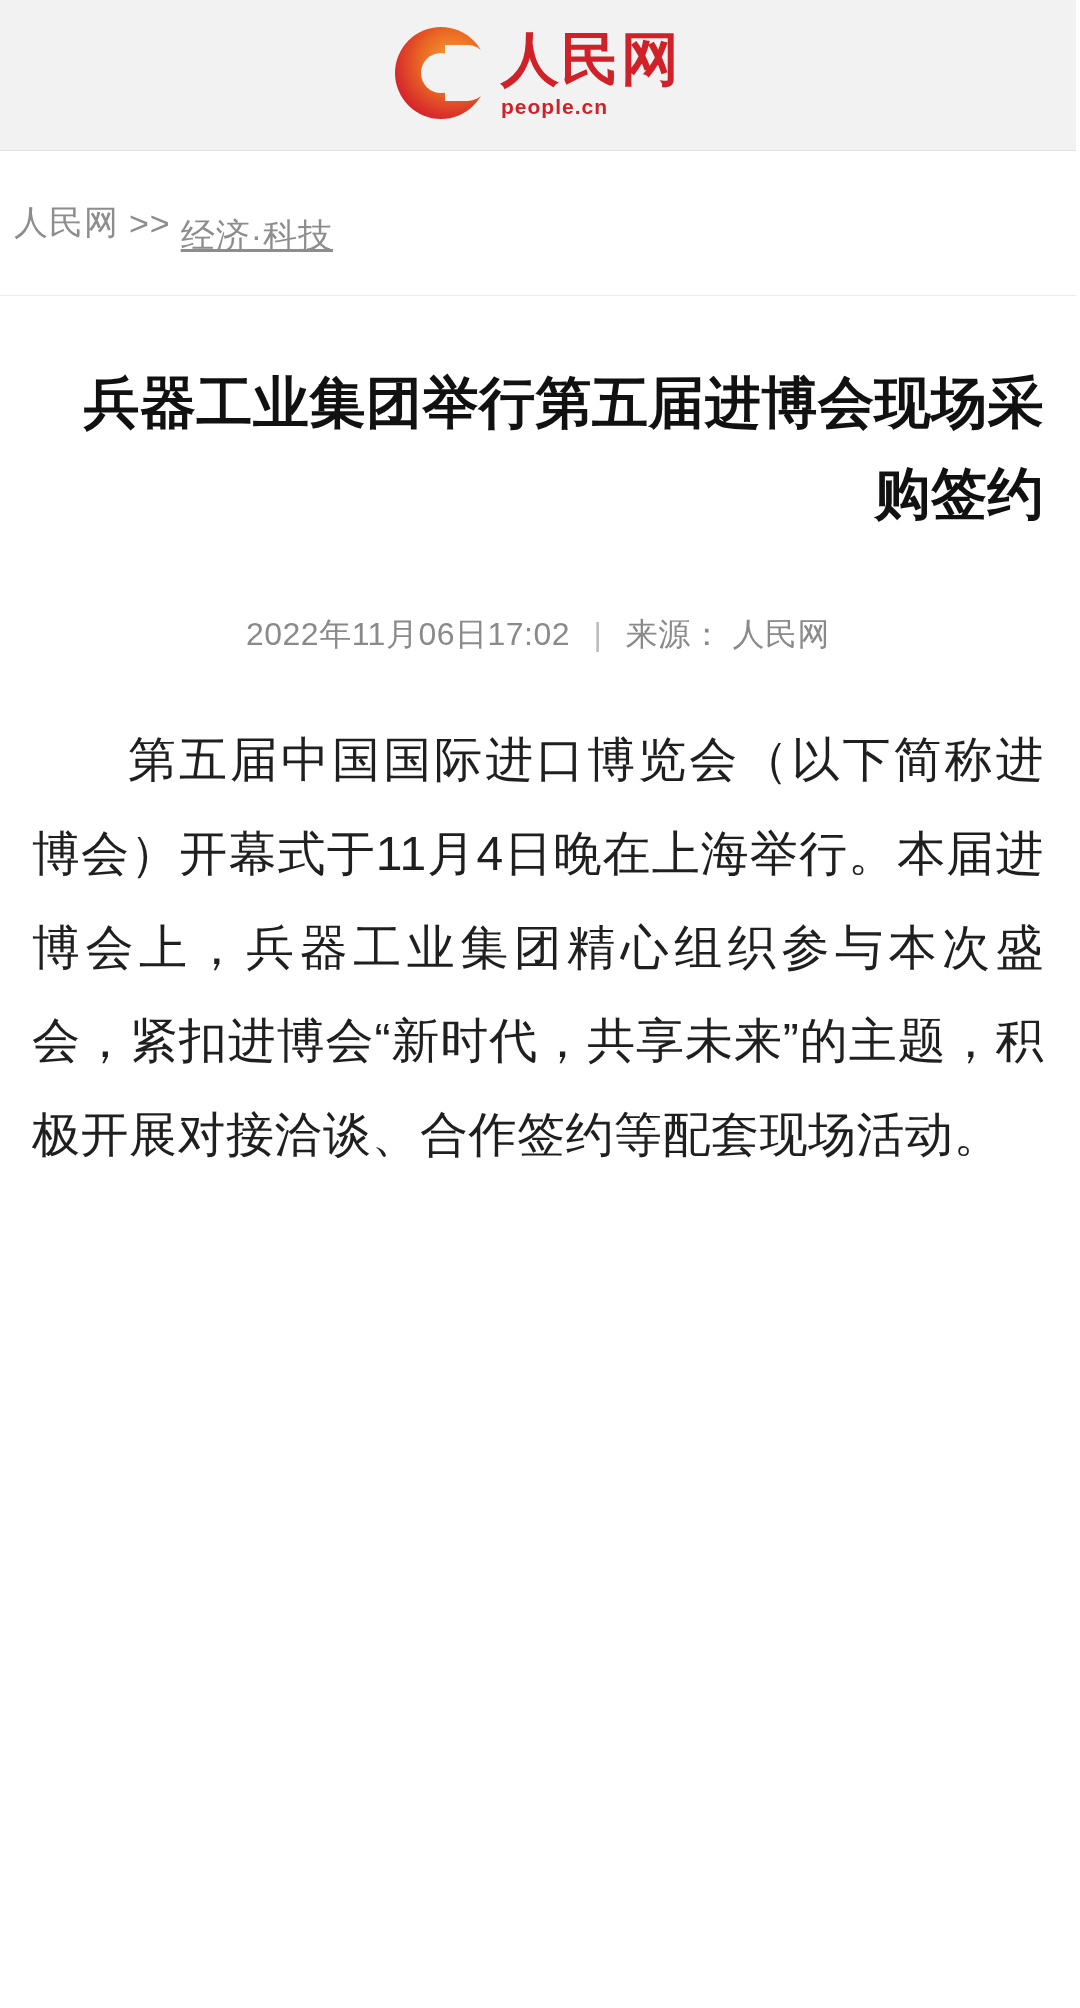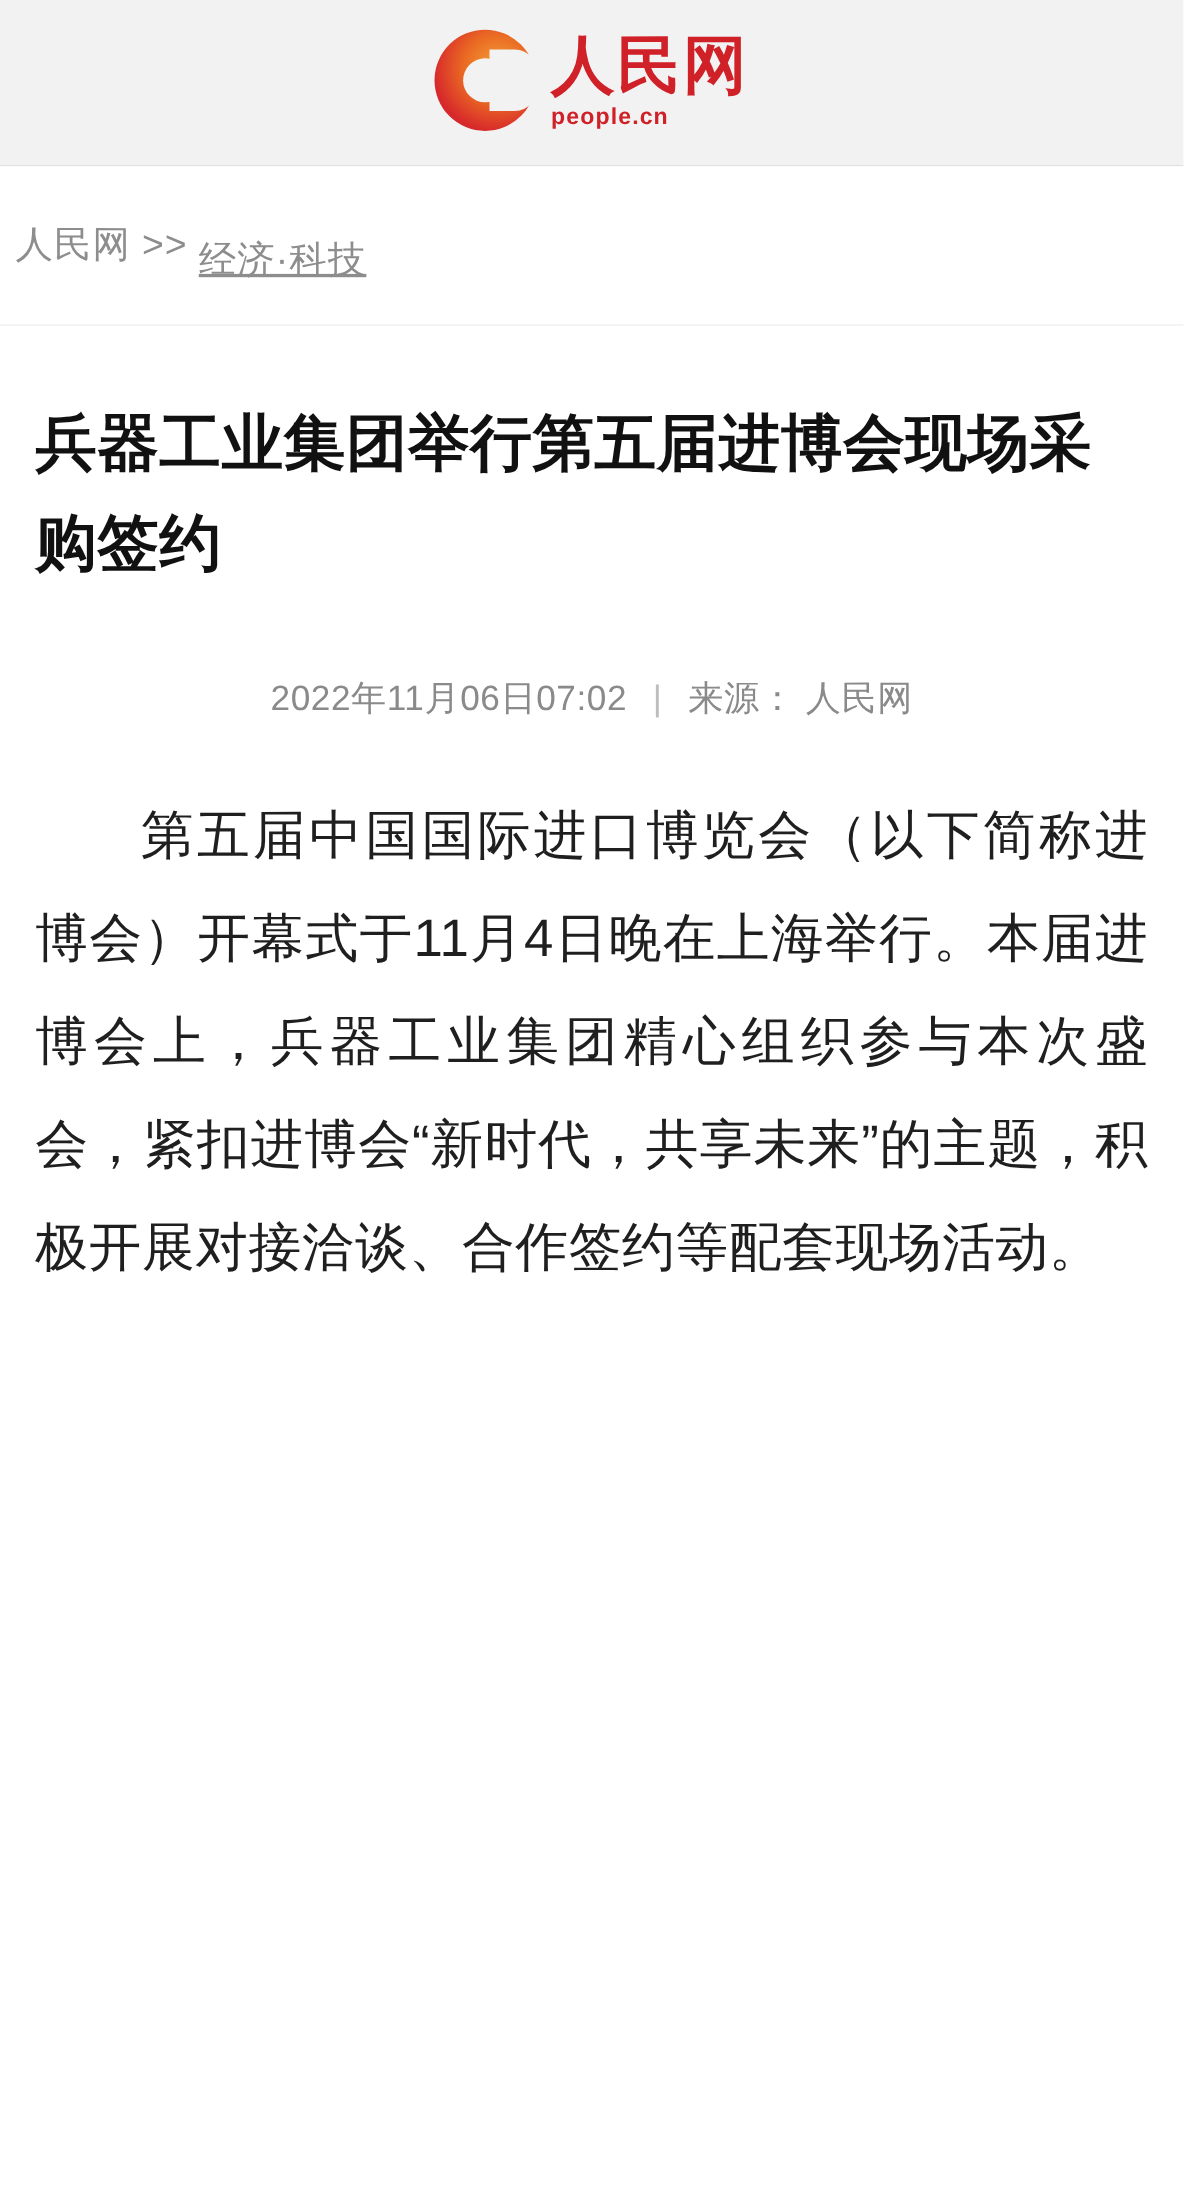--- a/index.html
+++ b/index.html
@@ -117,20 +117,21 @@
   .article {
     padding: 0 32px;
   }
   .headline {
     margin: 62px 0 0 0;
     font-size: 56px;
     line-height: 1.62;
     font-weight: 700;
     color: #111111;
     letter-spacing: 0.5px;
+    text-align: right;
   }
   .meta {
     margin-top: 74px;
     text-align: center;
     font-size: 32px;
     color: #8a8a8a;
     letter-spacing: 0.5px;
   }
   .meta .divider {
     margin: 0 14px;
@@ -174,21 +175,21 @@
   <div class="breadcrumb">
     <a class="crumb-link" href="#">人民网</a>
     <span class="crumb-sep">&gt;&gt;</span>
     <a class="crumb-current" href="#">经济·科技</a>
   </div>
 
   <div class="article">
     <h1 class="headline">兵器工业集团举行第五届进博会现场采购签约</h1>
 
     <div class="meta">
-      <span>2022年11月06日07:02</span>
+      <span>2022年11月06日17:02</span>
       <span class="divider">|</span>
       <span class="source-label">来源：</span>
       <span class="source-name">人民网</span>
     </div>
 
     <div class="body">
       <p>第五届中国国际进口博览会（以下简称进博会）开幕式于11月4日晚在上海举行。本届进博会上，兵器工业集团精心组织参与本次盛会，紧扣进博会“新时代，共享未来”的主题，积极开展对接洽谈、合作签约等配套现场活动。</p>
     </div>
   </div>
 

